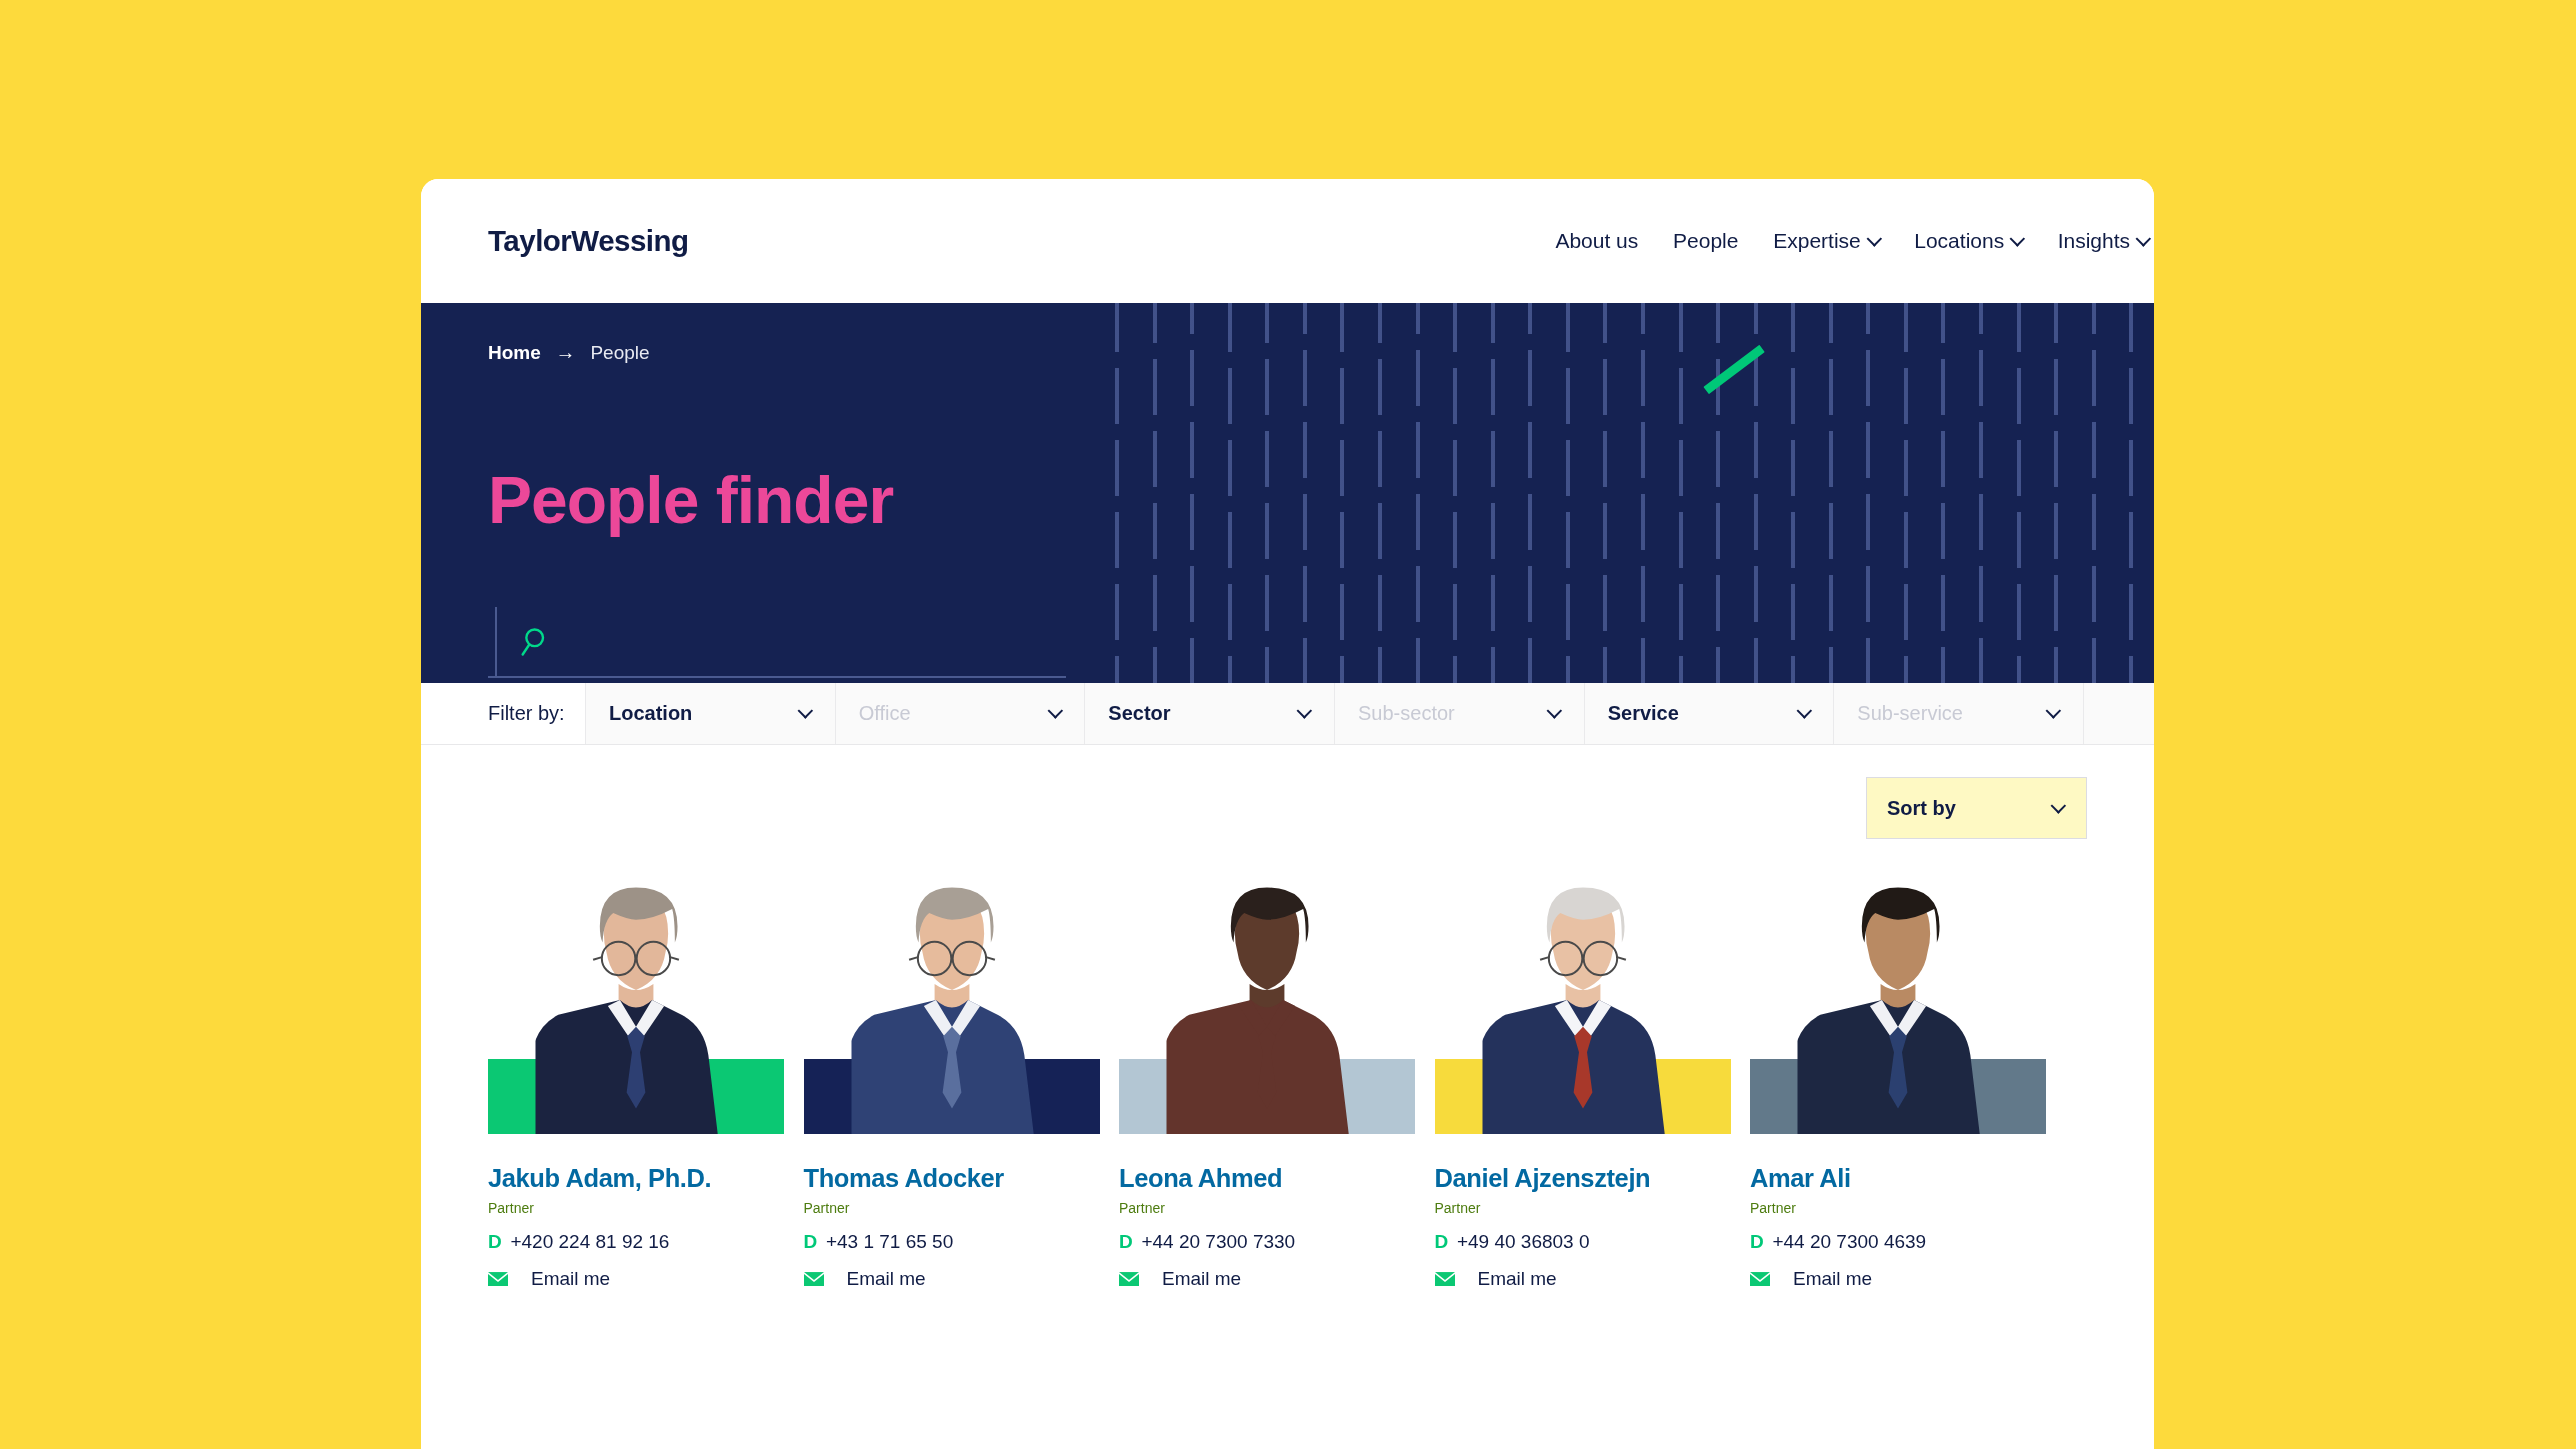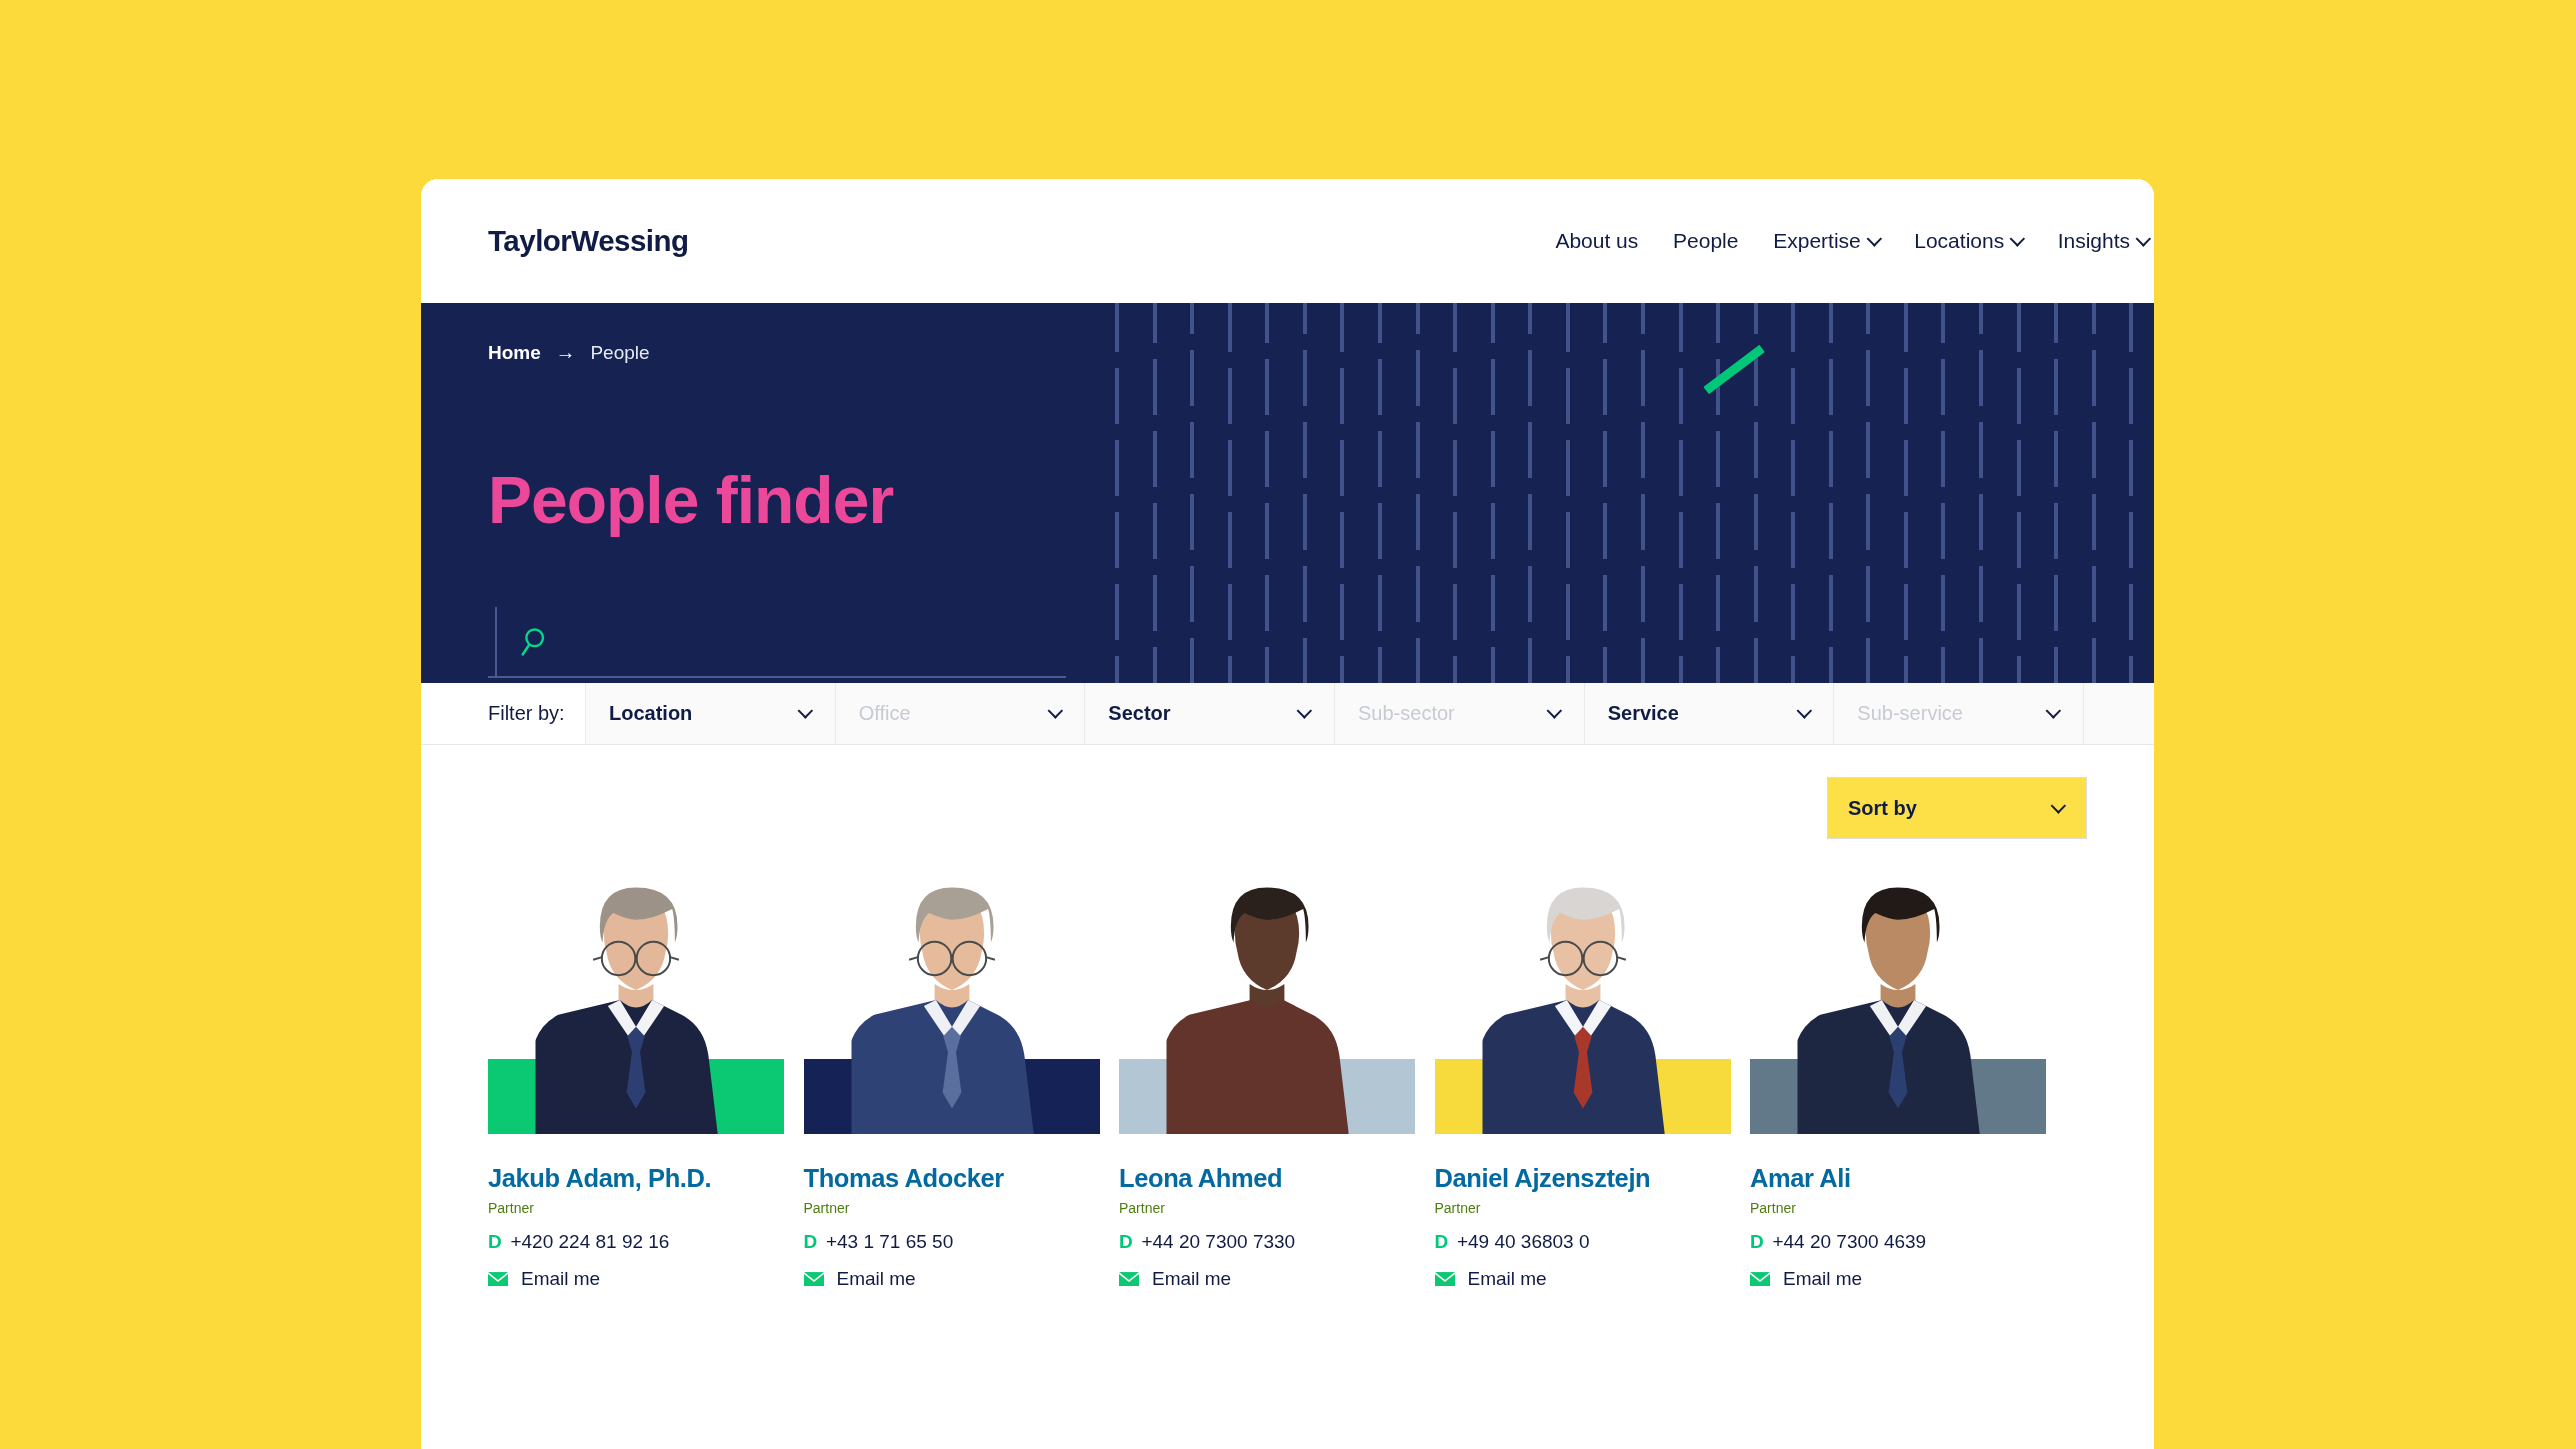--- a/index.html
+++ b/index.html
@@ -164,26 +164,26 @@
   }
 
   
   .sortrow {
     position:relative;
     height:113px;
     background:#ffffff;
   }
   .sort-select {
     position:absolute; right:67px; top:32px;
-    width:260px; height:62px;
+    width:221px; height:62px;
     border:0.7px solid #dcdce2;
     display:flex; align-items:center; justify-content:space-between;
     padding:0 22px 0 20px;
     font-size:20px; font-weight:700; color:#101C45;
-    background:#fde047;
+    background:#fef9c3;
     cursor:pointer;
   }
 
   
   .grid {
     position:relative;
     padding:0 67px;
     display:flex;
     gap:19.5px;
     background:#ffffff;
@@ -217,21 +217,21 @@
     font-size:14px; font-weight:400; color:#4d7c0f;
   }
   .card-line {
     margin-top:15.4px;
     display:flex; align-items:center; gap:8.7px;
     font-size:19px; color:#101C45;
   }
   .d-badge { color:#00C878; font-weight:700; font-size:19px; }
   .email-line {
     margin-top:14.8px;
-    display:flex; align-items:center; gap:13px;
+    display:flex; align-items:center; gap:23px;
     font-size:19px; color:#101C45;
     cursor:pointer;
   }
   svg { display:block; }
 </style>
 </head>
 <body>
 
 <div id="frame">
 

